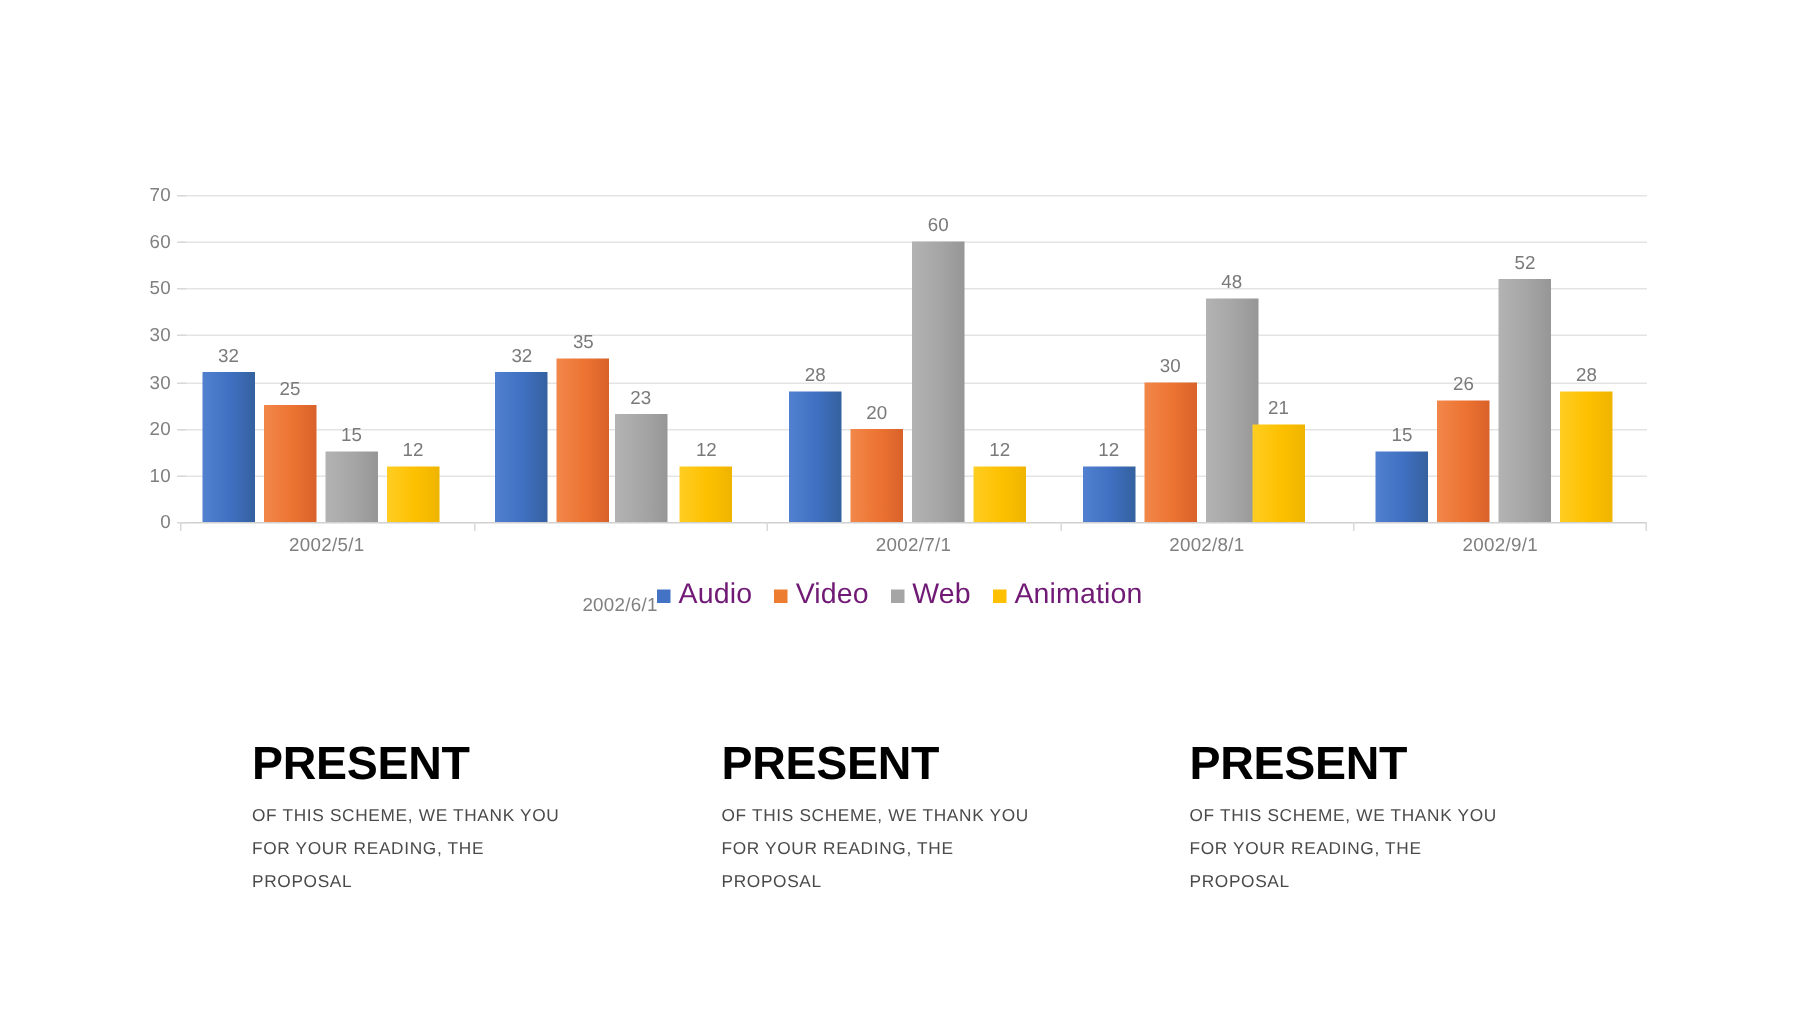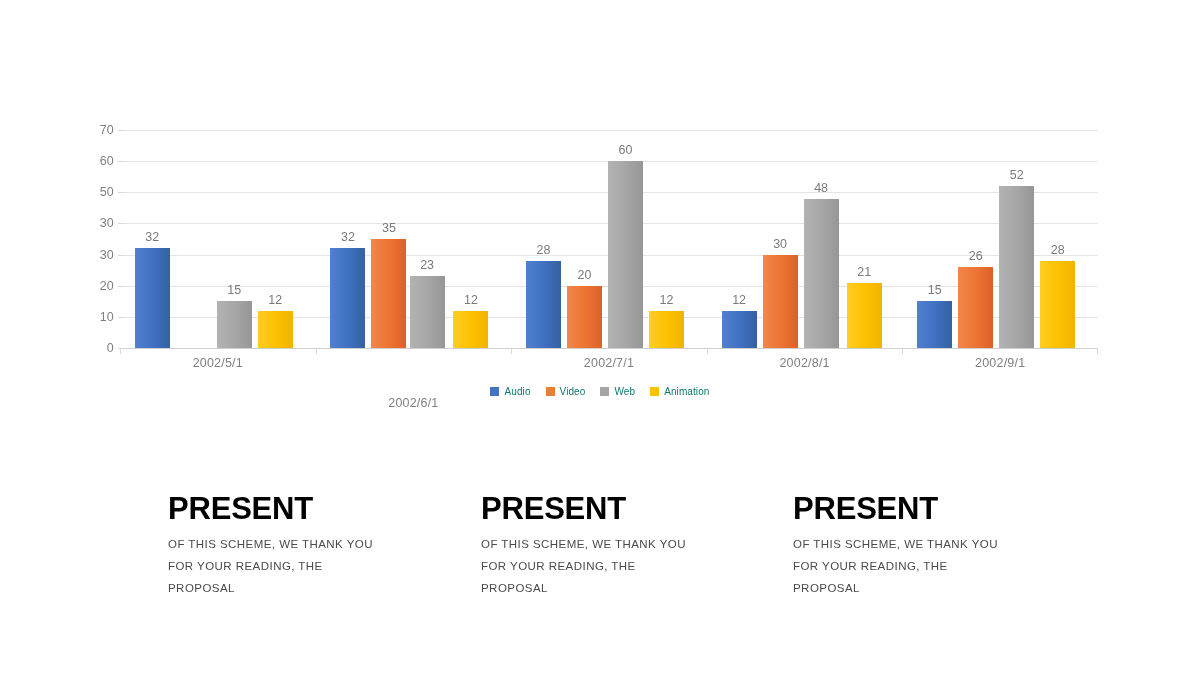--- a/index.html
+++ b/index.html
@@ -162,22 +162,22 @@
     display: flex;
     align-items: center;
     gap: 5px;
   }
   .legend-swatch {
     width: 9px;
     height: 9px;
     display: block;
   }
   .legend-text {
-    font-size: 10px;
-    color: #0f766e;
+    font-size: 19px;
+    color: #701a75;
     letter-spacing: 0.1px;
   }
 
   
   #blocks {
     position: absolute;
     left: 0;
     top: 452px;
     width: 1200px;
     height: 120px;
@@ -240,20 +240,24 @@
       <div class="tick" style="top: 31.1429px;"></div>
       <div class="tick" style="top: 0px;"></div>
     </div>
 
   <div id="bars-layer">
       <div class="group" style="left: 0px; width: 195.6px;">
         <div class="bar-slot" style="left: 14.8px; height: 218px;">
           <div class="bar c0" title="Audio 2002/5/1: 32" style="height: 99.6571px;"></div>
           <div class="bar-label" style="bottom: 103.657px;">32</div>
         </div>
+        <div class="bar-slot" style="left: 55.8px; height: 218px;">
+          <div class="bar c1" title="Video 2002/5/1: 25" style="height: 77.8571px;"></div>
+          <div class="bar-label" style="bottom: 81.8571px;">25</div>
+        </div>
         <div class="bar-slot" style="left: 96.8px; height: 218px;">
           <div class="bar c2" title="Web 2002/5/1: 15" style="height: 46.7143px;"></div>
           <div class="bar-label" style="bottom: 50.7143px;">15</div>
         </div>
         <div class="bar-slot" style="left: 137.8px; height: 218px;">
           <div class="bar c3" title="Animation 2002/5/1: 12" style="height: 37.3714px;"></div>
           <div class="bar-label" style="bottom: 41.3714px;">12</div>
         </div>
       </div>
       <div class="group" style="left: 195.6px; width: 195.6px;">
@@ -298,21 +302,21 @@
           <div class="bar-label" style="bottom: 41.3714px;">12</div>
         </div>
         <div class="bar-slot" style="left: 55.8px; height: 218px;">
           <div class="bar c1" title="Video 2002/8/1: 30" style="height: 93.4286px;"></div>
           <div class="bar-label" style="bottom: 97.4286px;">30</div>
         </div>
         <div class="bar-slot" style="left: 96.8px; height: 218px;">
           <div class="bar c2" title="Web 2002/8/1: 48" style="height: 149.486px;"></div>
           <div class="bar-label" style="bottom: 153.486px;">48</div>
         </div>
-        <div class="bar-slot" style="left: 140px; height: 218px;">
+        <div class="bar-slot" style="left: 128px; height: 218px;">
           <div class="bar c3" title="Animation 2002/8/1: 21" style="height: 65.4px;"></div>
           <div class="bar-label" style="bottom: 69.4px;">21</div>
         </div>
       </div>
       <div class="group" style="left: 782.4px; width: 195.6px;">
         <div class="bar-slot" style="left: 14.8px; height: 218px;">
           <div class="bar c0" title="Audio 2002/9/1: 15" style="height: 46.7143px;"></div>
           <div class="bar-label" style="bottom: 50.7143px;">15</div>
         </div>
         <div class="bar-slot" style="left: 55.8px; height: 266px;">

